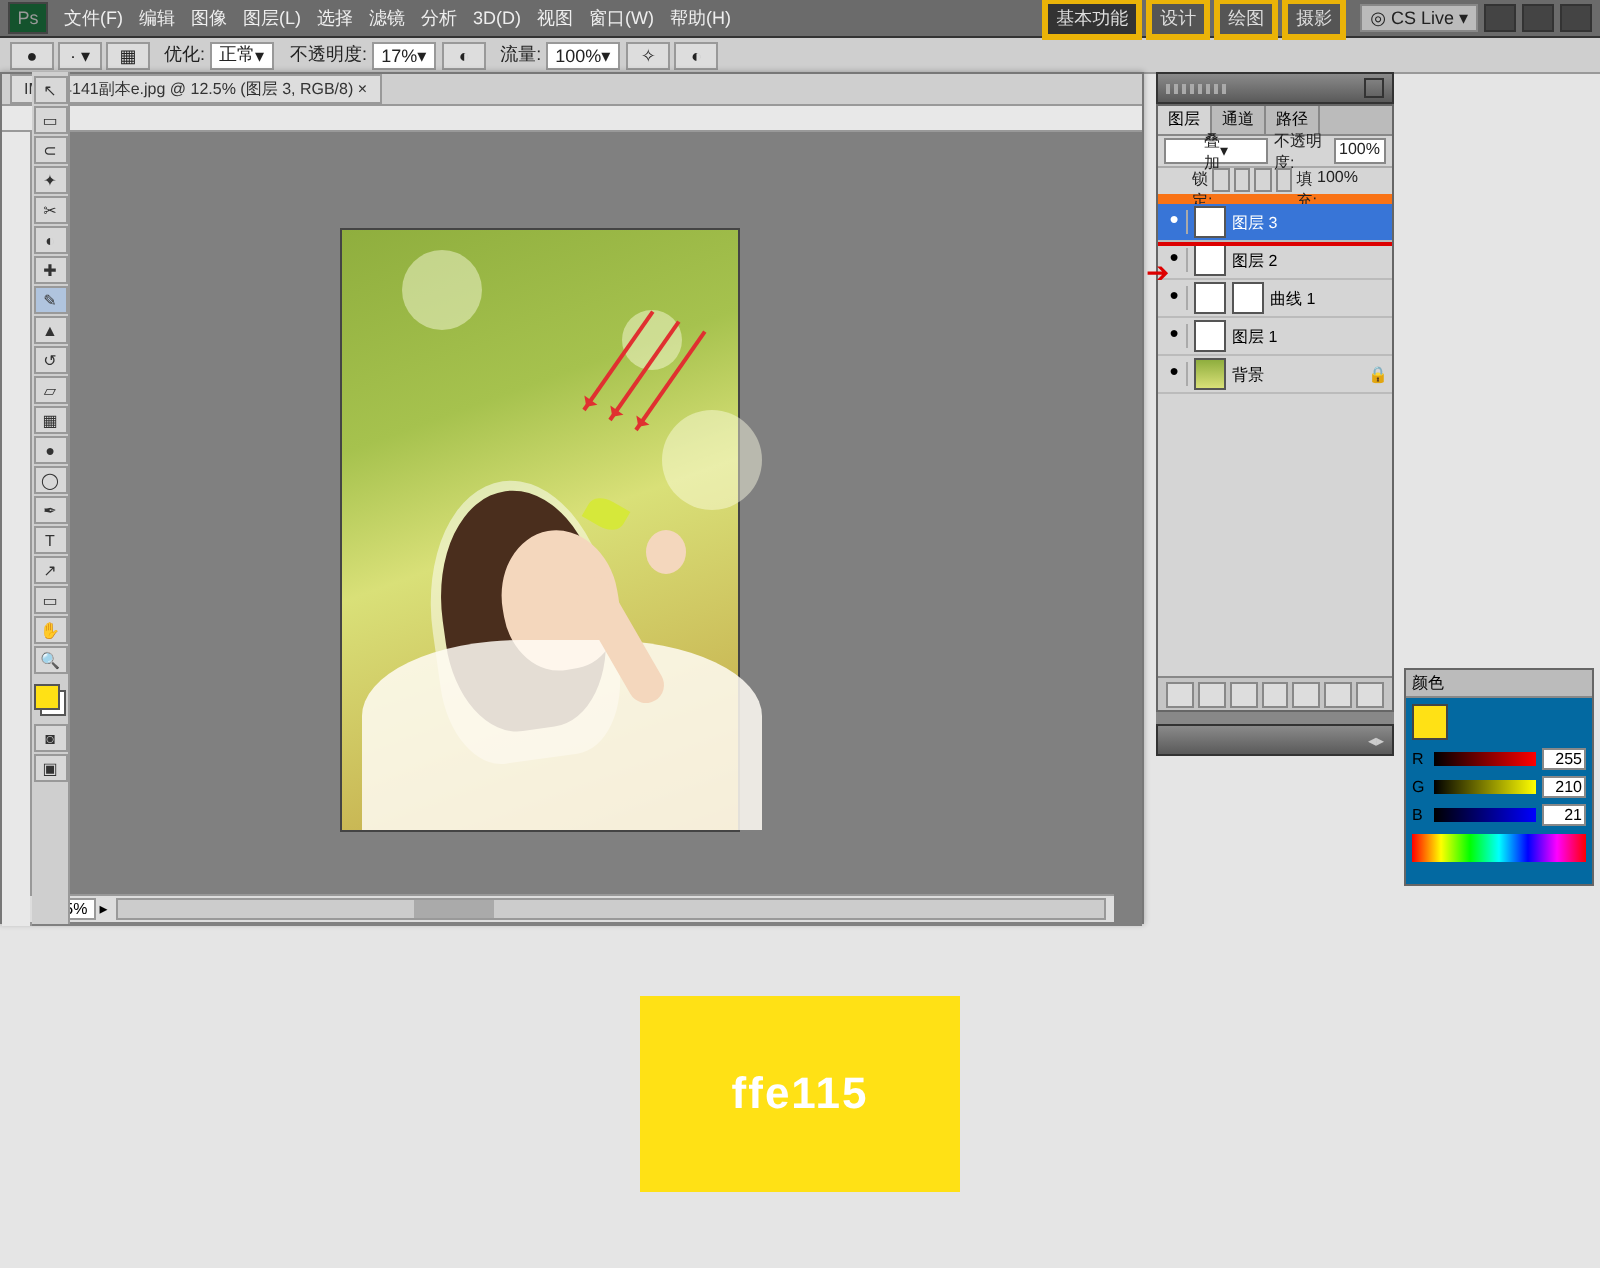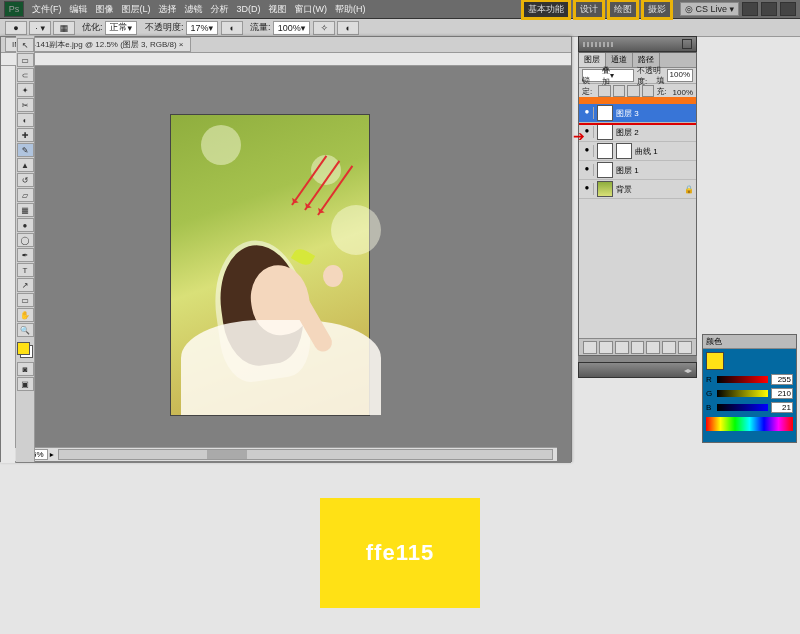--- a/index.html
+++ b/index.html
@@ -58,21 +58,21 @@
   .panelbar{height:14px;background:linear-gradient(#8a8a8a,#5a5a5a);border:1px solid #333;display:flex;justify-content:space-between;align-items:center;padding:0 4px}
   .panelbar .dots{width:30px;height:5px;background:repeating-linear-gradient(90deg,#aaa 0 2px,transparent 2px 4px)}
   .panelbar .tri{width:8px;height:8px;border:1px solid #333}
   .layerpanel{background:#d5d5d5;border:1px solid #666;height:302px;display:flex;flex-direction:column}
   .lp-tabs{height:14px;background:#bbb;border-bottom:1px solid #888;display:flex;font-size:8px}
   .lp-tabs .t{padding:1px 5px;border-right:1px solid #888}
   .lp-tabs .t.active{background:#d5d5d5}
   .lp-row{height:15px;border-bottom:1px solid #aaa;display:flex;align-items:center;font-size:8px;padding:0 3px;color:#222}
   .lp-row .sel{border:1px solid #888;background:#fff;height:11px;padding:0 19px;margin-right:3px;display:flex;align-items:center}
   .lp-row .num{border:1px solid #888;background:#fff;height:11px;width:26px;margin-left:2px;text-align:right;padding-right:2px}
-  .lp-row2{height:13px;border-bottom:7px solid #f97316;display:flex;align-items:flex-end;font-size:8px;padding:0 3px;color:#222}
+  .lp-row2{height:13px;border-bottom:5px solid #f97316;display:flex;align-items:flex-start;font-size:8px;padding:0 17px;color:#222}
   .lp-row2 .lk{width:12px;height:10px;border:1px solid #888;margin-right:2px}
   .layers{flex:1;background:#d5d5d5;overflow:hidden}
   .layer{height:18px;display:flex;align-items:center;border-bottom:1px solid #bbb;font-size:8px;padding:0 2px}
   .layer.sel{background:#3875d7;color:#fff;outline:2px solid #d00}
   .layer .eye{width:12px;height:12px;border-right:1px solid #aaa;margin-right:3px;text-align:center}
   .layer .thumb{width:14px;height:14px;background:#fff;border:1px solid #555;margin-right:3px}
   .layer .thumb.img{background:linear-gradient(#8fae3e,#d9e078)}
   .layer .mask{width:14px;height:14px;background:#fff;border:1px solid #555;margin-right:3px}
   .lp-bottom{height:16px;border-top:1px solid #888;background:#c5c5c5;display:flex;align-items:center;justify-content:flex-end;padding:0 3px}
   .lp-bottom .b{width:13px;height:11px;border:1px solid #888;background:#ddd;margin:0 1px}
@@ -86,21 +86,21 @@
   .cp-sw .fg{width:16px;height:16px;background:#ffe115;border:1px solid #444}
   .cp-slider{display:flex;align-items:center;height:13px;font-size:8px;margin-bottom:1px}
   .cp-slider .lab{width:8px}
   .cp-slider .bar{flex:1;height:7px;margin:0 3px}
   .cp-slider .val{width:18px;border:1px solid #888;background:#fff;text-align:right;padding:0 1px}
   .cp-slider.r .bar{background:linear-gradient(90deg,#000,#f00)}
   .cp-slider.g .bar{background:linear-gradient(90deg,#000,#ff0)}
   .cp-slider.b .bar{background:linear-gradient(90deg,#000,#00f)}
   .cp-spectrum{height:14px;margin-top:3px;background:linear-gradient(90deg,red,yellow,lime,cyan,blue,magenta,red)}
 
-  .swatch-demo{position:absolute;top:498px;left:320px;width:160px;height:110px;background:#ffe115;color:#fff;font-size:22px;font-weight:bold;display:flex;align-items:center;justify-content:center;letter-spacing:1px}
+  .swatch-demo{position:absolute;top:498px;left:320px;width:160px;height:98px;background:#ffe115;color:#fff;font-size:22px;font-weight:bold;display:flex;align-items:center;justify-content:center;letter-spacing:1px}
 </style>
 </head>
 <body>
 
 <div class="app">
 
   <div class="menubar">
     <div class="logo">Ps</div>
     <span class="mi">文件(F)</span>
     <span class="mi">编辑</span>

